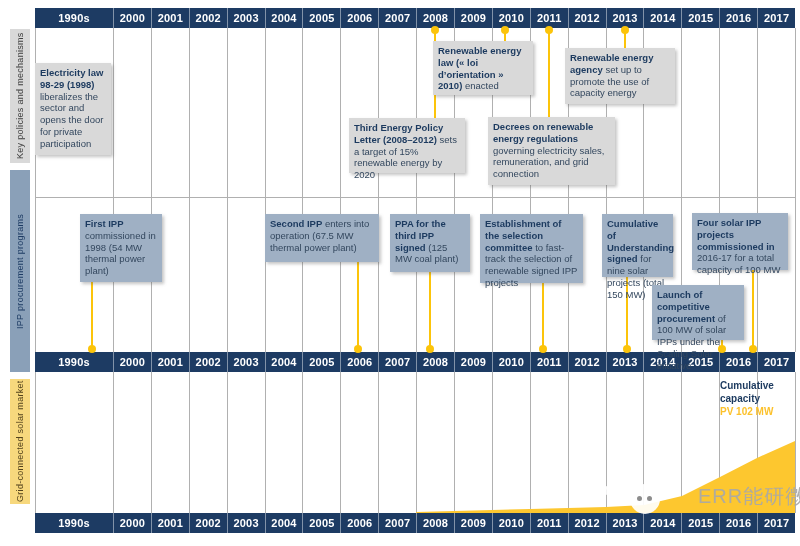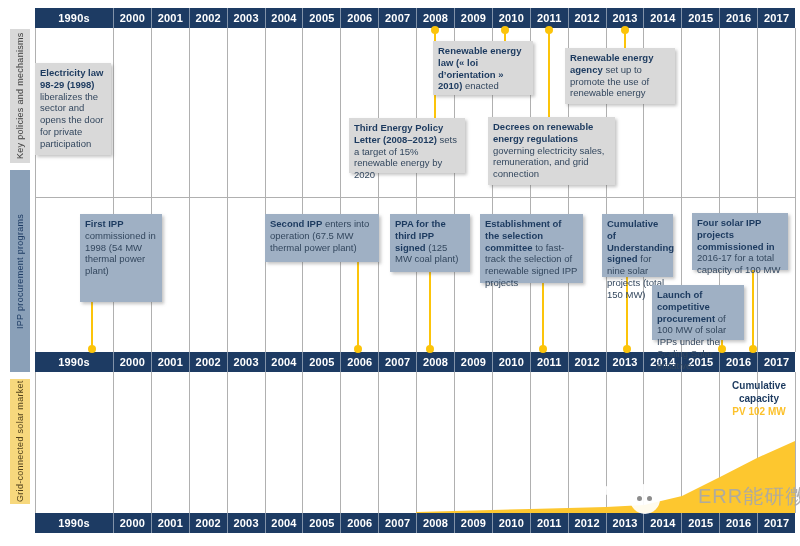--- a/index.html
+++ b/index.html
@@ -17,21 +17,21 @@
            transform:rotate(180deg);display:flex;align-items:center;justify-content:center;
            font-size:9px;letter-spacing:.3px;}
   .evt{position:absolute;padding:4px 5px;font-size:9.5px;line-height:1.24;color:#33475e;
            box-shadow:2px 2px 3px rgba(90,90,90,.35);box-sizing:border-box;z-index:3;}
   .evt b{color:#1c3a5f;}
   .band1{background:#d9d9d9;}
   .band2{background:#9fb0c4;}
   .cline{position:absolute;width:2px;background:#fcc40a;z-index:2;}
   .cdot{position:absolute;width:8px;height:8px;border-radius:50%;background:#fcc40a;z-index:4;}
   .cum{position:absolute;left:720px;top:379px;width:78px;font-size:10px;font-weight:bold;
-           line-height:1.3;z-index:4;text-align:center;}
+           line-height:1.3;z-index:4;}
   .cum .navy{color:#1c3a5f;display:block;}
   .cum .yellow{color:#fcc12b;display:block;}
   #area-svg{position:absolute;left:35px;top:372px;z-index:1;}
   #wm{position:absolute;left:598px;top:474px;width:200px;height:46px;z-index:6;}
   #wm .circle{position:absolute;left:32px;top:10px;width:30px;height:30px;border-radius:50%;
            background:rgba(255,255,255,.92);}
   #wm .eye{position:absolute;width:5px;height:5px;border-radius:50%;background:#8d8d8d;top:12px;}
   #wm .wing{position:absolute;left:8px;top:6px;width:26px;height:12px;border-radius:60% 60% 0 60%;
            background:rgba(255,255,255,.92);transform:rotate(-12deg);}
   #wm .wing2{position:absolute;left:2px;top:12px;width:16px;height:8px;border-radius:60% 60% 0 60%;
@@ -188,24 +188,24 @@
   <div class="evt band1" style="left:349px;top:118px;width:116px;height:55px;">
     <b>Third Energy Policy Letter (2008–2012)</b><span> sets a target of 15% renewable energy by 2020</span>
   </div>
   <div class="evt band1" style="left:433px;top:41px;width:100px;height:54px;">
     <b>Renewable energy law (« loi d’orientation » 2010)</b><span> enacted</span>
   </div>
   <div class="evt band1" style="left:488px;top:117px;width:127px;height:68px;">
     <b>Decrees on renewable energy regulations</b><span> governing electricity sales, remuneration, and grid connection</span>
   </div>
   <div class="evt band1" style="left:565px;top:48px;width:110px;height:56px;">
-    <b>Renewable energy agency</b><span> set up to promote the use of renewable energy</span>
-  </div>
-
-  <div class="evt band2" style="left:80px;top:214px;width:82px;height:88px;">
+    <b>Renewable energy agency</b><span> set up to promote the use of capacity energy</span>
+  </div>
+
+  <div class="evt band2" style="left:80px;top:214px;width:82px;height:68px;">
     <b>First IPP</b><span> commissioned in 1998 (54 MW thermal power plant)</span>
   </div>
   <div class="evt band2" style="left:265px;top:214px;width:114px;height:48px;">
     <b>Second IPP</b><span> enters into operation (67.5 MW thermal power plant)</span>
   </div>
   <div class="evt band2" style="left:390px;top:214px;width:80px;height:58px;">
     <b>PPA for the third IPP signed</b><span> (125 MW coal plant)</span>
   </div>
   <div class="evt band2" style="left:480px;top:214px;width:103px;height:69px;">
     <b>Establishment of the selection committee</b><span> to fast-track the selection of renewable signed IPP projects</span>

